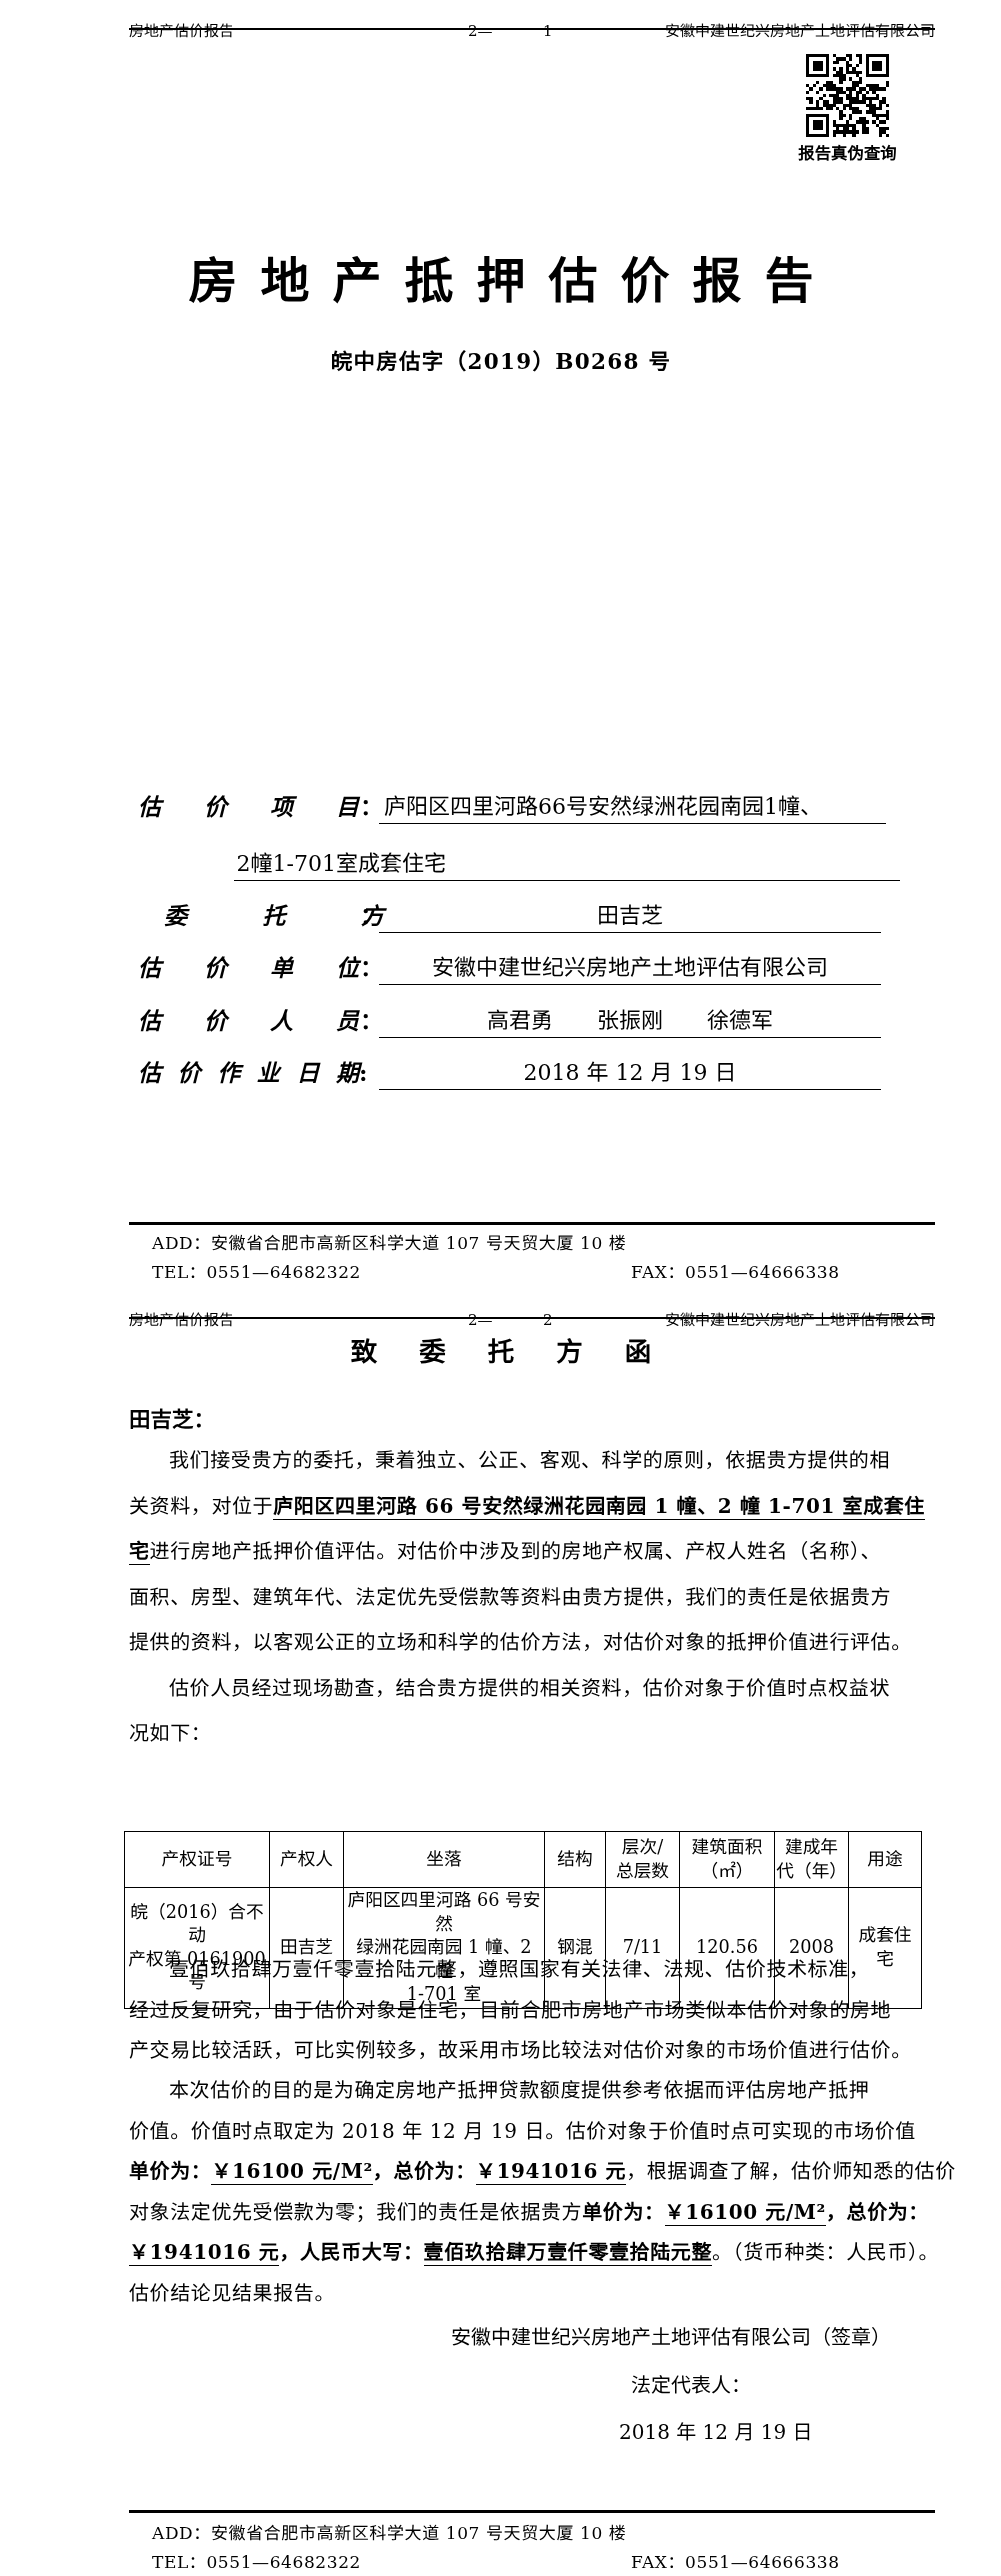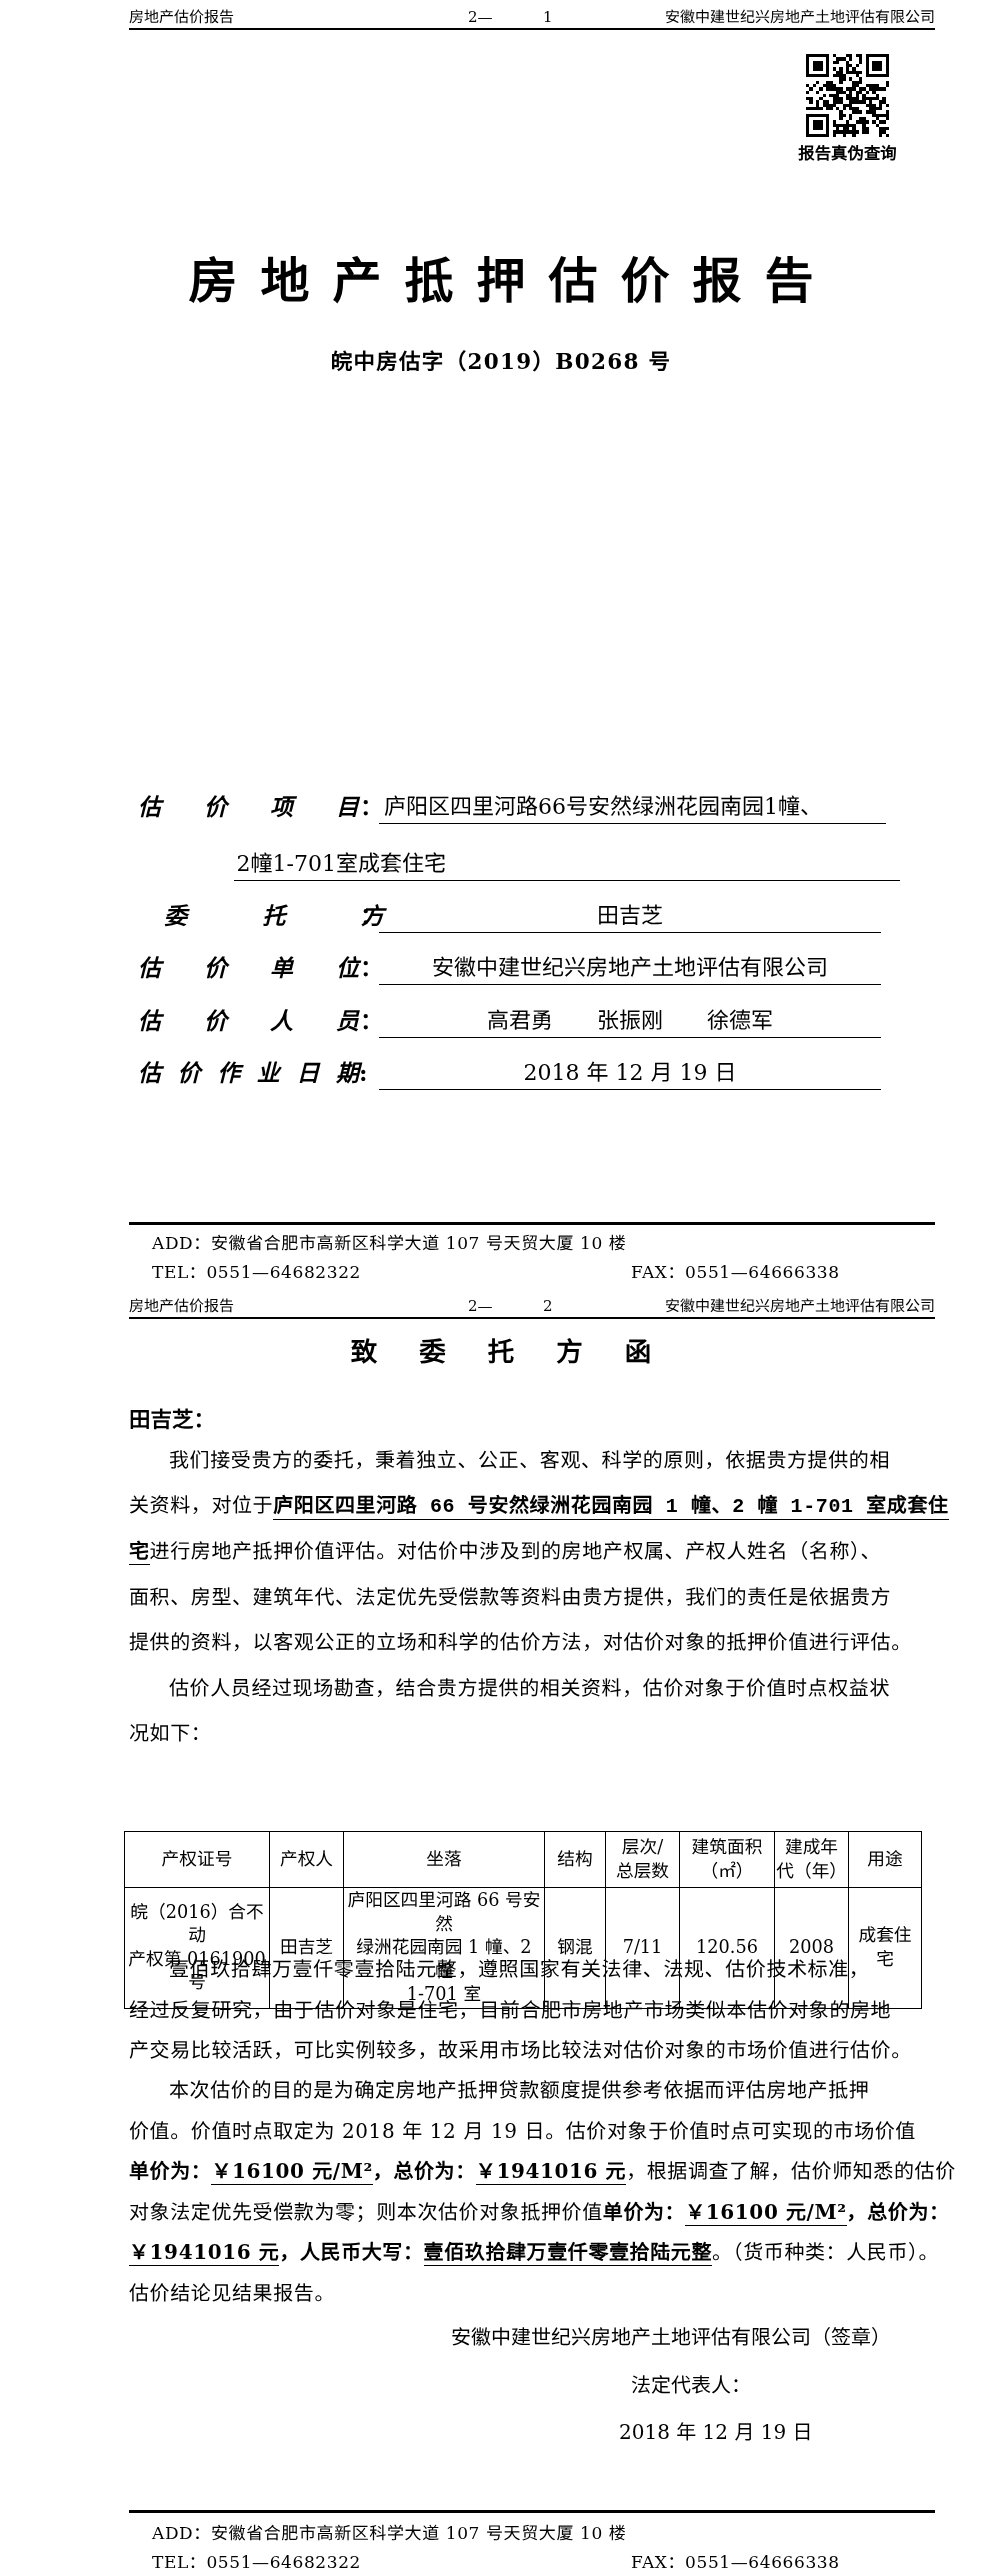--- a/index.html
+++ b/index.html
@@ -2,21 +2,21 @@
 <html lang="zh-CN" style="font-size:10px"><head>
 <meta charset="utf-8">
 <style>
   html,body{margin:0;padding:0;background:#888;}
   #page{position:relative;width:1002px;height:2576px;background:#ffffff;
         font-family:"DejaVu Serif","Liberation Serif",serif;color:#000;overflow:hidden;}
   .abs{position:absolute;}
   .b{font-weight:bold;}
   .u{border-bottom:1.9px solid #000;padding-bottom:0.6px;}
   .rule{position:absolute;background:#000;}
-  .hdr{font-size:15px;line-height:19px;white-space:nowrap;}
+  .hdr{font-size:15px;line-height:19px;white-space:nowrap;margin-top:14px;}
   .ftr{font-size:17px;line-height:21.5px;letter-spacing:0.6px;white-space:nowrap;}
   .bodyline{position:absolute;left:129px;width:806px;font-size:20px;line-height:25px;
             letter-spacing:0.6px;white-space:nowrap;}
   .ind{text-indent:40px;}
   .fieldrow{position:absolute;left:0;width:1002px;height:35px;}
   .flabel{position:absolute;left:138px;width:221px;font-size:23px;font-weight:bold;
           line-height:33px;text-align:justify;text-align-last:justify;font-style:italic;}
   .fcolon{position:absolute;left:360px;font-size:23px;font-weight:bold;line-height:33px;}
   .fvalue{position:absolute;height:33px;border-bottom:1.9px solid #000;font-size:22px;
           line-height:33px;text-align:center;white-space:nowrap;}
@@ -316,21 +316,21 @@
   <div class="abs hdr" style="top:1297px;left:468px;">2—</div>
   <div class="abs hdr" style="top:1297px;left:543px;">2</div>
   <div class="abs hdr" style="top:1297px;left:129px;width:806px;text-align:right;">安徽中建世纪兴房地产土地评估有限公司</div>
   <div class="rule" style="top:1317px;left:129px;width:806px;height:1.9px;"></div>
 
   <div class="abs b" style="top:1330px;left:0;width:1002px;text-align:center;font-size:26.5px;letter-spacing:16.4px;text-indent:16.4px;white-space:nowrap;">致 委 托 方 函</div>
 
   <div class="abs b" style="top:1402px;left:129px;font-size:21.5px;">田吉芝：</div>
 
   <div class="bodyline ind" style="top:1448px;"><span>我们接受贵方的委托，秉着独立、公正、客观、科学的原则，依据贵方提供的相</span></div>
-  <div class="bodyline" style="top:1494px;font-family:Liberation Mono, monospace;"><span>关资料，对位于</span><span class="b u">庐阳区四里河路 66 号安然绿洲花园南园 1 幢、2 幢 1-701 室成套住</span></div>
+  <div class="bodyline" style="top:1494px;"><span>关资料，对位于</span><span class="b u">庐阳区四里河路 66 号安然绿洲花园南园 1 幢、2 幢 1-701 室成套住</span></div>
   <div class="bodyline" style="top:1539px;"><span class="b u">宅</span><span>进行房地产抵押价值评估。对估价中涉及到的房地产权属、产权人姓名（名称）、</span></div>
   <div class="bodyline" style="top:1585px;"><span>面积、房型、建筑年代、法定优先受偿款等资料由贵方提供，我们的责任是依据贵方</span></div>
   <div class="bodyline" style="top:1630px;"><span>提供的资料，以客观公正的立场和科学的估价方法，对估价对象的抵押价值进行评估。</span></div>
   <div class="bodyline" style="top:1721px;"><span>况如下：</span></div>
   <div class="bodyline ind" style="top:1676px;"><span>估价人员经过现场勘查，结合贵方提供的相关资料，估价对象于价值时点权益状</span></div>
 
   <table class="ptable">
     <colgroup>
       <col style="width:145px">
         <col style="width:74px">
@@ -370,21 +370,21 @@
     </tr>
   </tbody>
     </table>
 
   <div class="bodyline ind" style="top:1957px;"><span>壹佰玖拾肆万壹仟零壹拾陆元整，遵照国家有关法律、法规、估价技术标准，</span></div>
   <div class="bodyline" style="top:1998px;"><span>经过反复研究，由于估价对象是住宅，目前合肥市房地产市场类似本估价对象的房地</span></div>
   <div class="bodyline" style="top:2038px;"><span>产交易比较活跃，可比实例较多，故采用市场比较法对估价对象的市场价值进行估价。</span></div>
   <div class="bodyline ind" style="top:2078px;"><span>本次估价的目的是为确定房地产抵押贷款额度提供参考依据而评估房地产抵押</span></div>
   <div class="bodyline" style="top:2119px;"><span>价值。价值时点取定为 2018 年 12 月 19 日。估价对象于价值时点可实现的市场价值</span></div>
   <div class="bodyline" style="top:2159px;"><span class="b">单价为：</span><span class="b u">￥16100 元/M²</span><span class="b">，</span><span class="b">总价为：</span><span class="b u">￥1941016 元</span><span>，根据调查了解，估价师知悉的估价</span></div>
-  <div class="bodyline" style="top:2200px;"><span>对象法定优先受偿款为零；则本次估价对象抵押价值</span><span class="b">单价为：</span><span class="b u">￥16100 元/M²</span><span class="b">，总价为：</span></div>
+  <div class="bodyline" style="top:2200px;"><span>对象法定优先受偿款为零；我们的责任是依据贵方</span><span class="b">单价为：</span><span class="b u">￥16100 元/M²</span><span class="b">，总价为：</span></div>
   <div class="bodyline" style="top:2240px;"><span class="b u">￥1941016 元</span><span class="b">，人民币大写：</span><span class="b u">壹佰玖拾肆万壹仟零壹拾陆元整</span><span>。（货币种类：人民币）。</span></div>
   <div class="bodyline" style="top:2281px;"><span>估价结论见结果报告。</span></div>
 
   <div class="sig" style="top:2325px;left:451px;">安徽中建世纪兴房地产土地评估有限公司（签章）</div>
   <div class="sig" style="top:2373px;left:631px;">法定代表人：</div>
   <div class="sig" style="top:2420px;left:619px;">2018 年 12 月 19 日</div>
 
   <div class="rule" style="top:2510px;left:129px;width:806px;height:3.2px;"></div>
   <div class="abs ftr" style="top:2523px;left:152px;">ADD：安徽省合肥市高新区科学大道 107 号天贸大厦 10 楼</div>
   <div class="abs ftr" style="top:2552px;left:152px;">TEL：0551—64682322</div>

